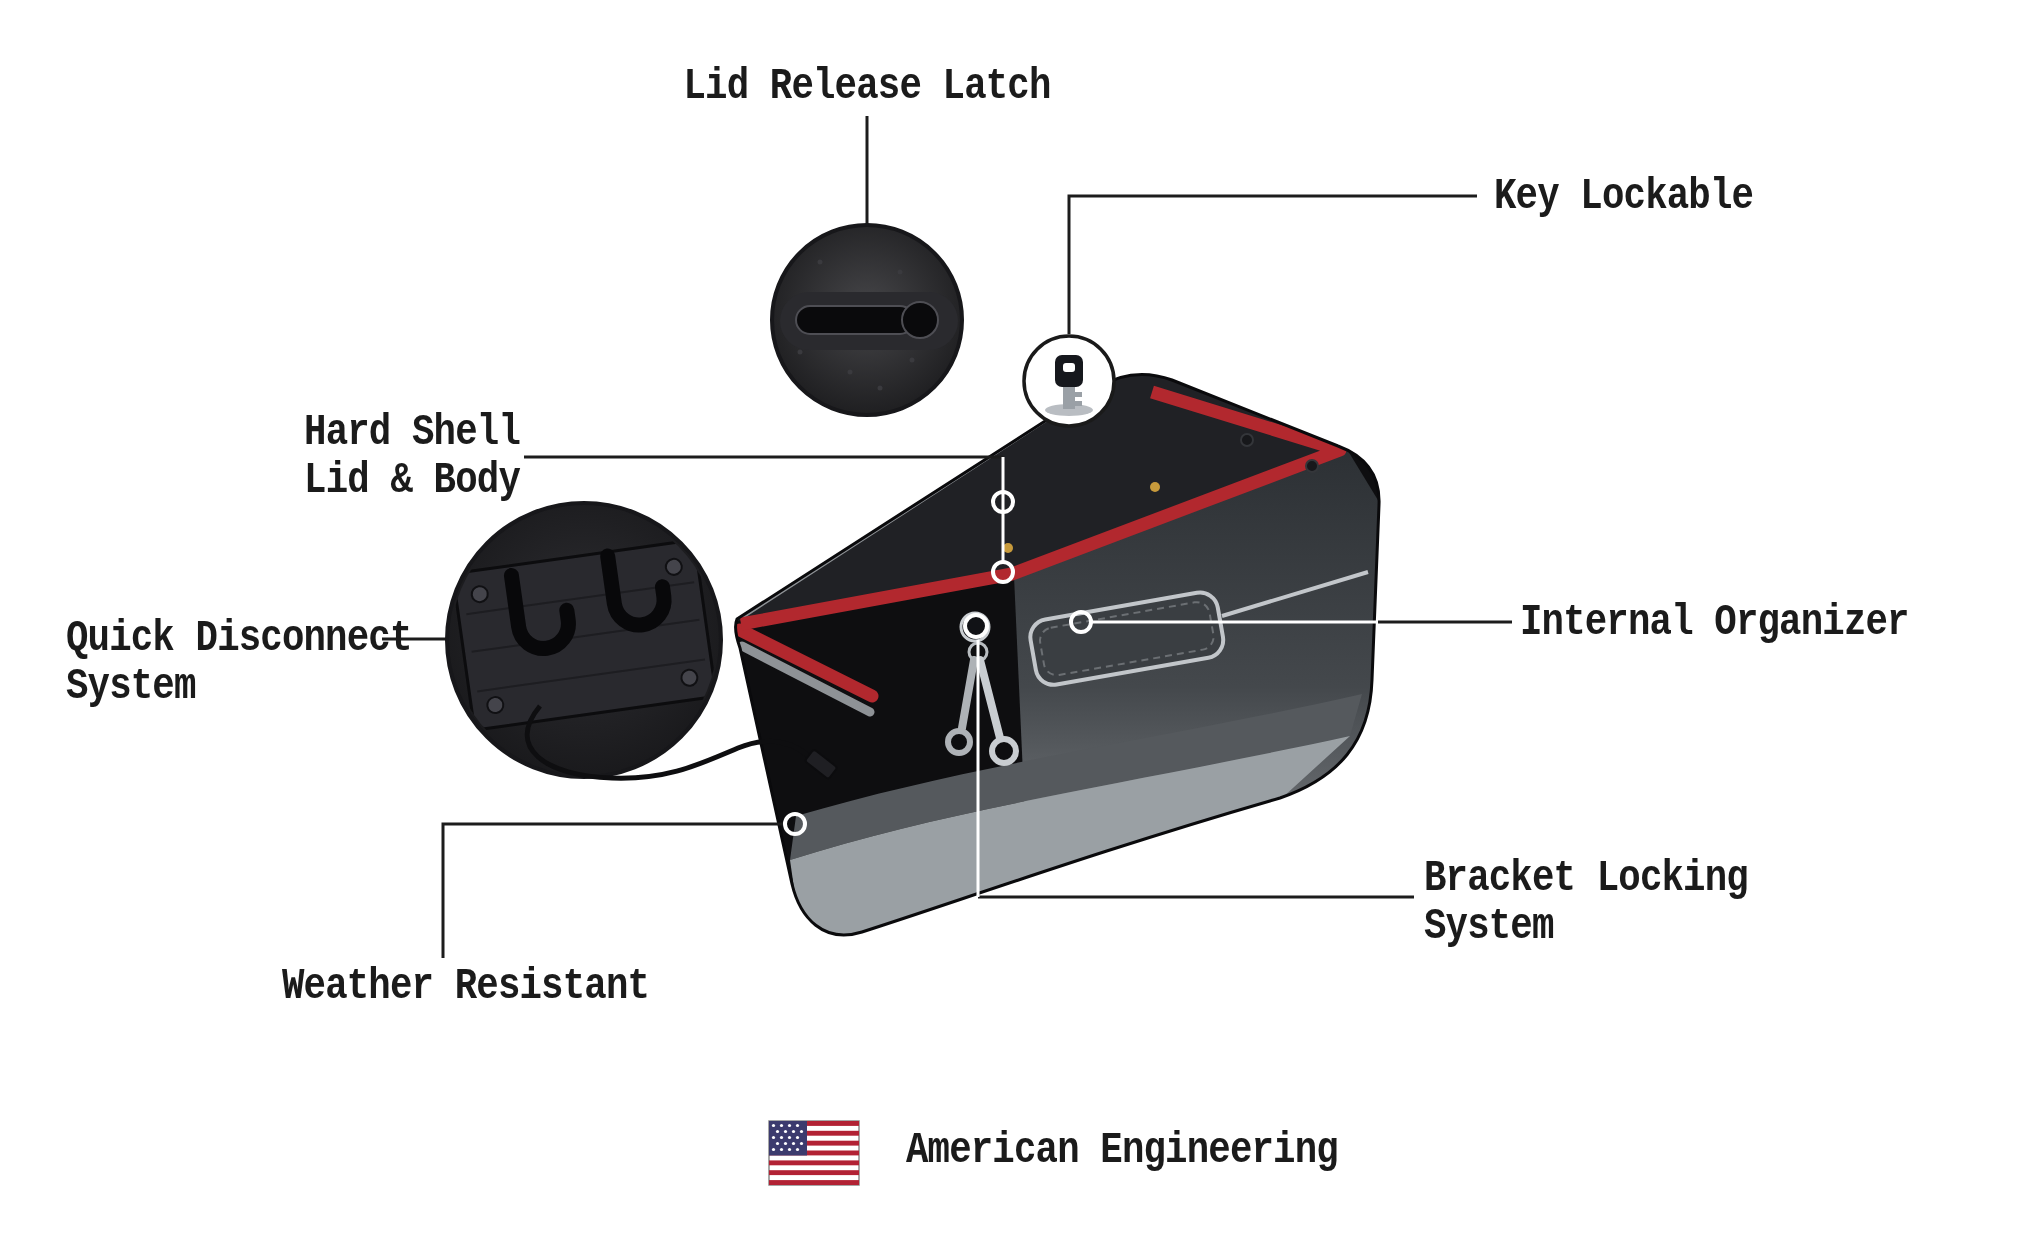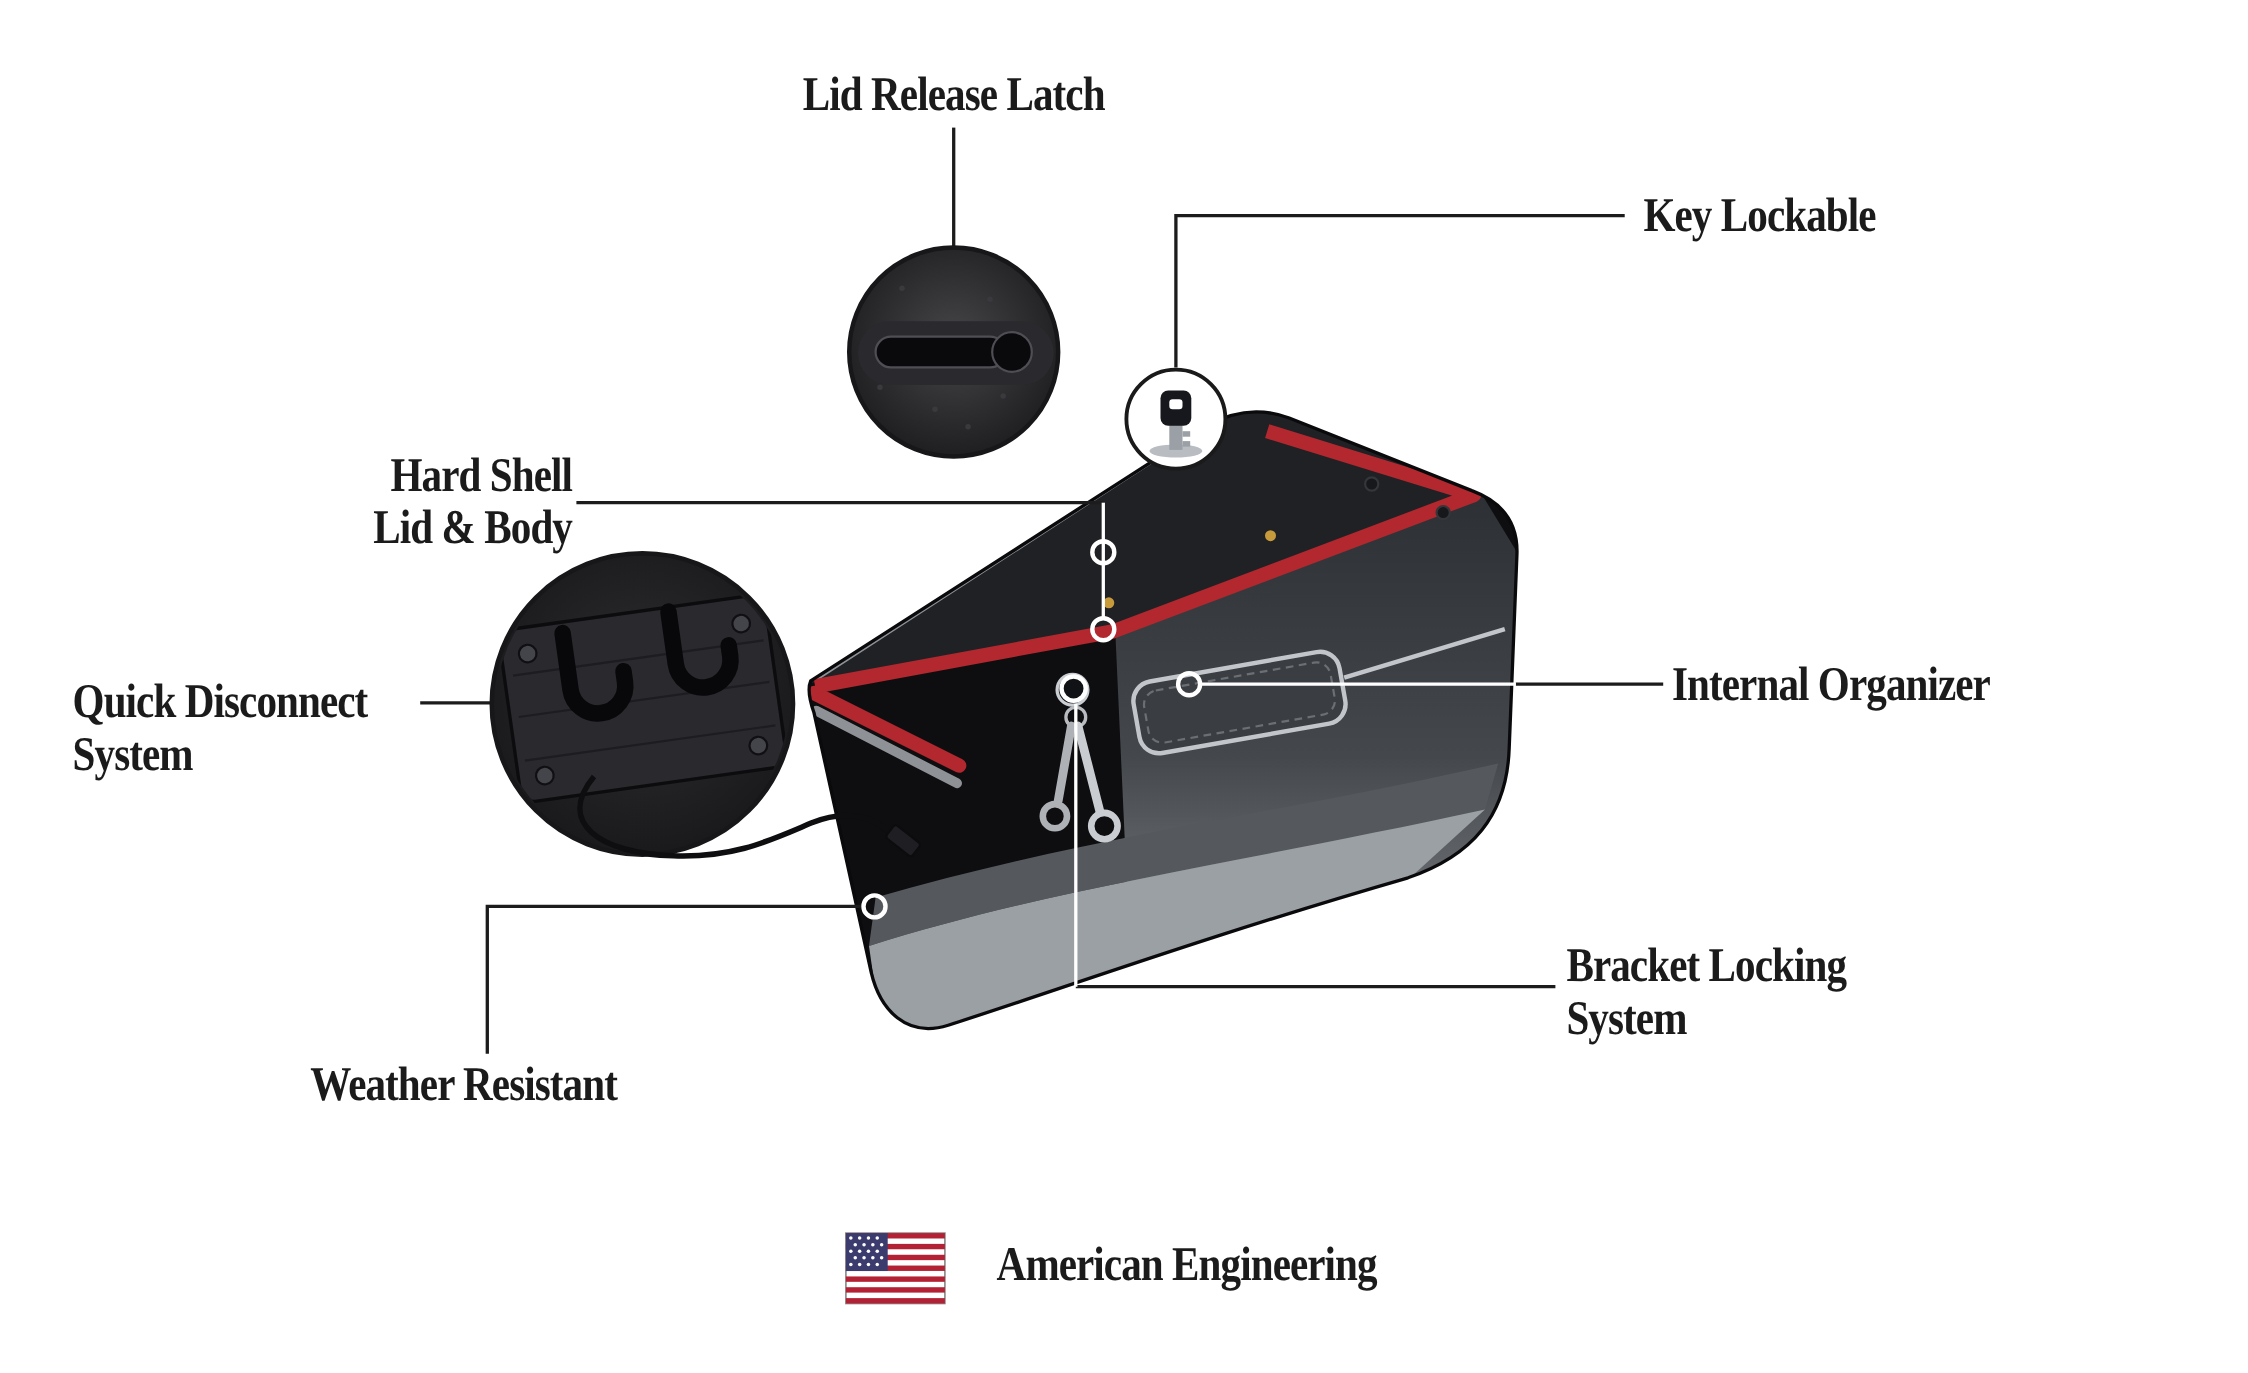--- a/index.html
+++ b/index.html
@@ -1,17 +1,17 @@
 <!DOCTYPE html>
 <html><head>
 <meta charset="utf-8">
 <style>
   html,body{margin:0;padding:0;background:#ffffff;}
   #stage{position:relative;width:2044px;height:1248px;background:#ffffff;overflow:hidden;
-         font-family:Liberation Serif, serif;}
+         font-family:Liberation Mono, monospace;}
   #art{position:absolute;left:0;top:0;width:100%;height:100%;}
   .label{position:absolute;font-weight:700;color:#1b1b1b;font-size:44px;line-height:48px;
          white-space:nowrap;letter-spacing:-1px;}
   .cond-c{transform:scaleX(.85);transform-origin:center top;text-align:center;}
   .cond-l{transform:scaleX(.85);transform-origin:left top;text-align:left;}
   .cond-r{transform:scaleX(.85);transform-origin:right top;text-align:right;}
 </style>
 </head>
 <body>
 

